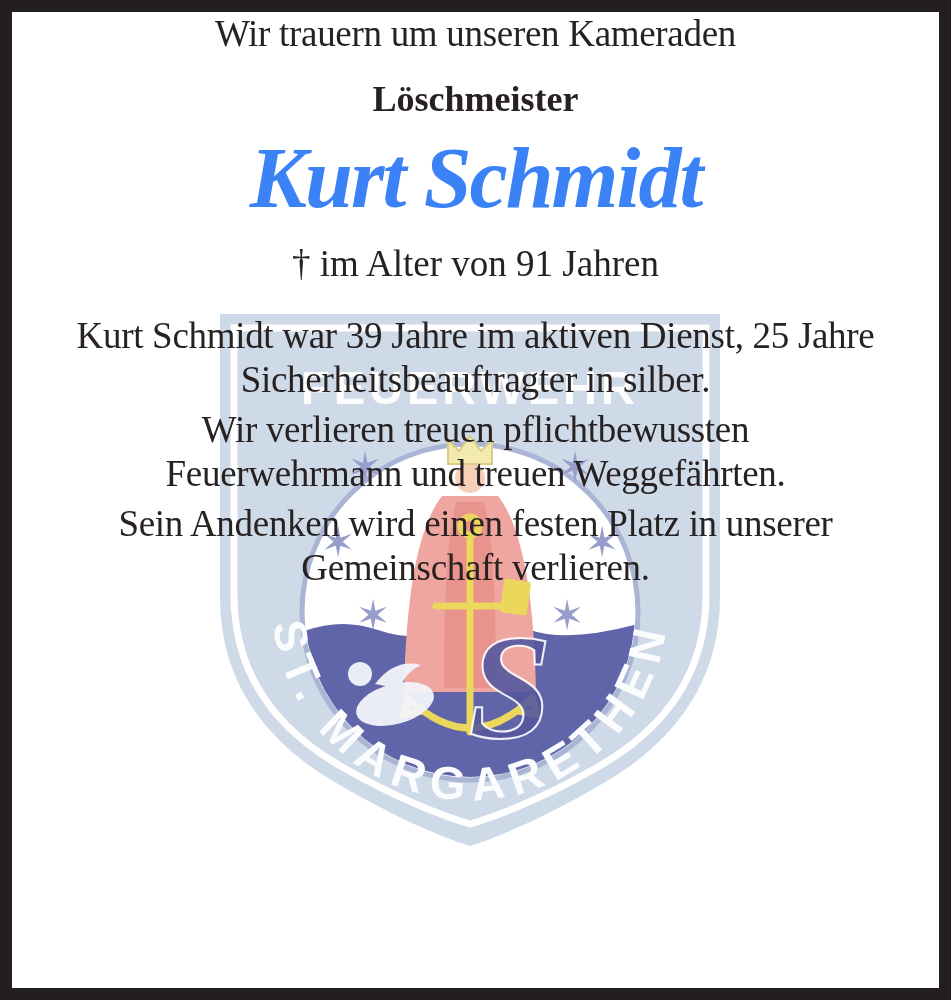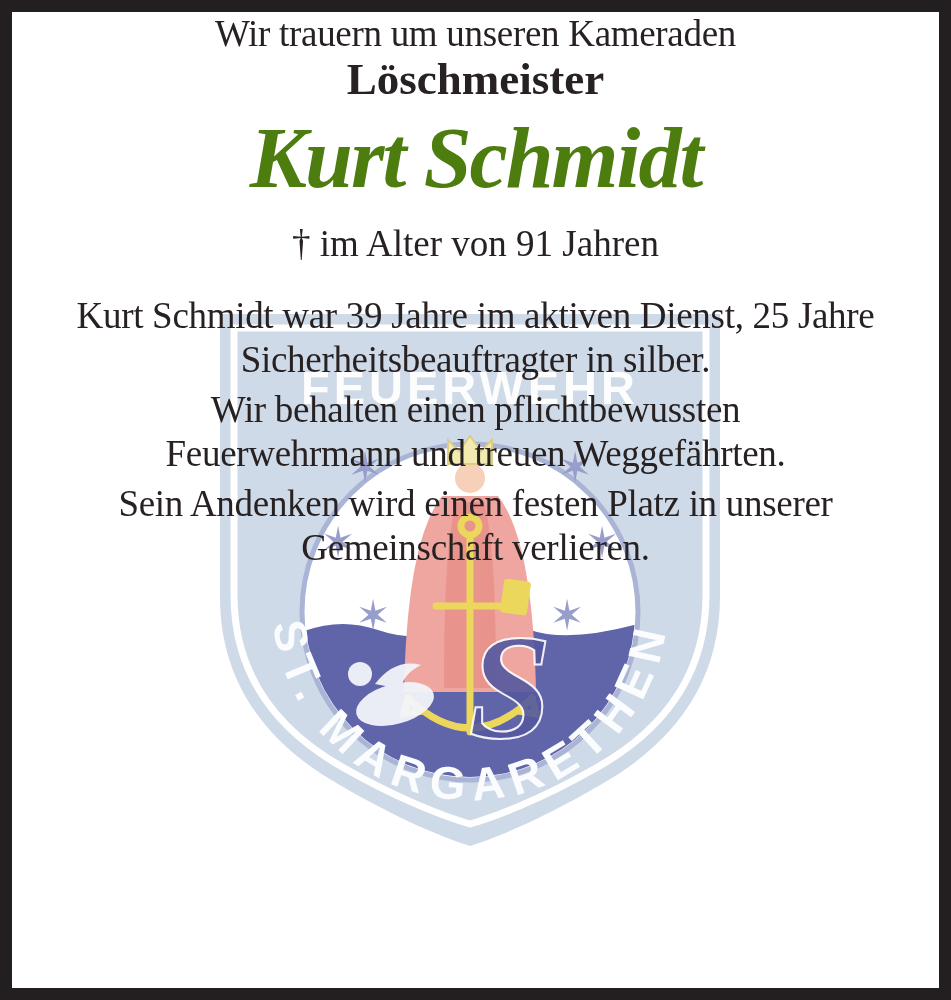--- a/index.html
+++ b/index.html
@@ -20,26 +20,26 @@
     width:520px;height:540px;
     pointer-events:none;
   }
   .content{
     position:relative;
     text-align:center;
     color:#272122;
     z-index:2;
   }
   .intro{font-size:37px;line-height:44px;margin:0;letter-spacing:-0.3px;}
-  .rank{font-size:45px;line-height:46px;font-weight:700;margin:0 0 0;}
+  .rank{font-size:36px;line-height:46px;font-weight:700;margin:20px 0 0;}
   .name{
     font-size:86px;line-height:96px;
     font-weight:700;font-style:italic;
     margin:8px 10px 0;letter-spacing:-2px;
-    color:#4d7c0f;font-family:"Liberation Serif", serif;
+    color:#3b82f6;font-family:"Liberation Serif", serif;
   }
   .death{font-size:37px;line-height:44px;margin:16px;}
   .para{margin:6px 0 0;font-size:37px;line-height:44px;letter-spacing:-0.3px;}
   .para.first{margin-top:28px;}
   .closing{margin:24px 0 0;font-size:37px;line-height:46px;font-weight:700;}
   .line{white-space:nowrap;}
 </style>
 </head>
 <body>
 
@@ -115,21 +115,21 @@
       <h1 class="name">Kurt Schmidt</h1>
       <p class="death">† im Alter von 91 Jahren</p>
 
       <div class="para first">
         <div class="line">Kurt Schmidt war 39 Jahre im aktiven Dienst, 25 Jahre</div>
         <div class="line">Sicherheitsbeauftragter in silber.</div>
       </div>
 
 
       <div class="para">
-        <div class="line">Wir behalten einen pflichtbewussten</div>
+        <div class="line">Wir verlieren treuen pflichtbewussten</div>
         <div class="line">Feuerwehrmann und treuen Weggefährten.</div>
       </div>
 
       <div class="para">
         <div class="line">Sein Andenken wird einen festen Platz in unserer</div>
         <div class="line">Gemeinschaft verlieren.</div>
       </div>
 
       <div class="closing">
       </div>

